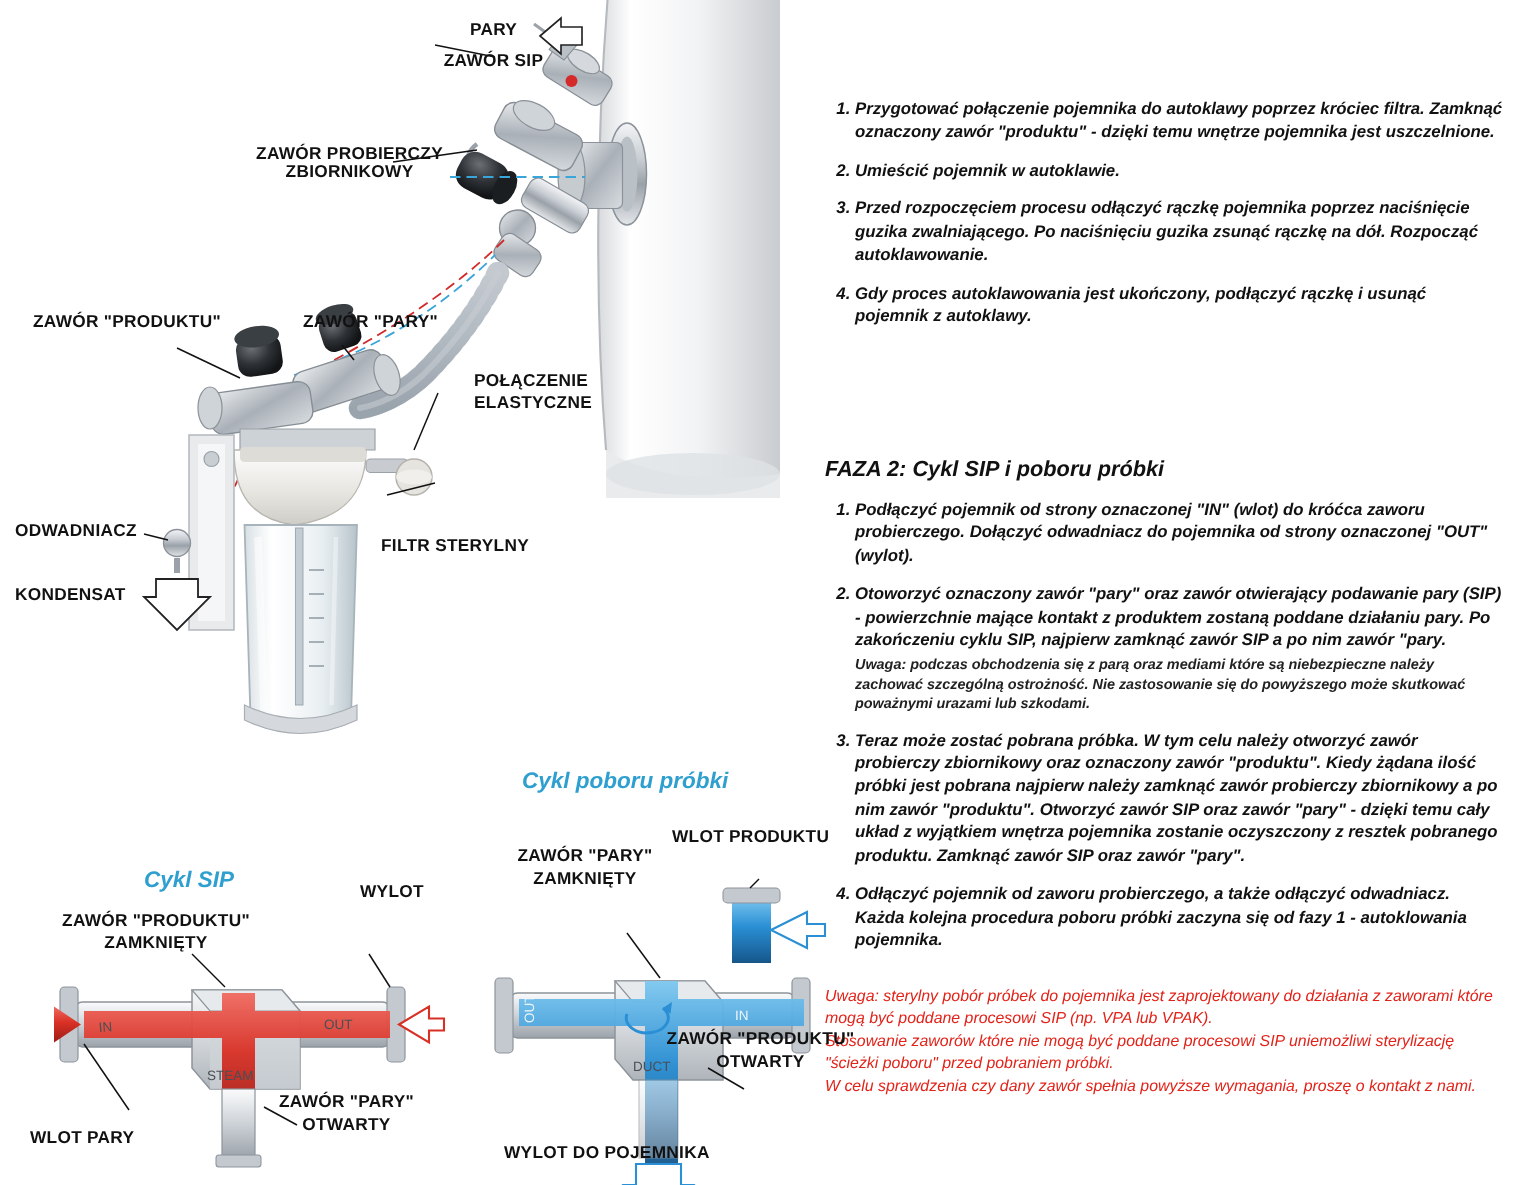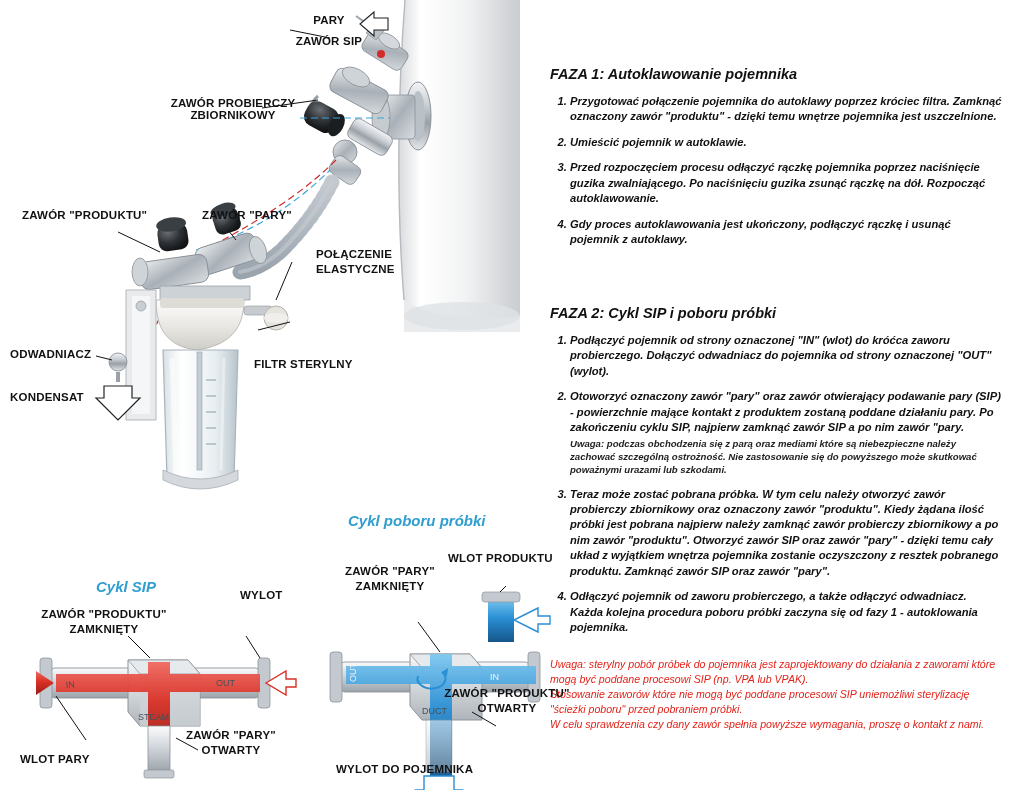--- a/index.html
+++ b/index.html
@@ -210,21 +210,20 @@
   <div class="lbl" style="left:202px;top:208px;width:130px;">ZAWÓR "PARY"</div>
 
   <div class="lbl" style="left:316px;top:247px;width:130px;">POŁĄCZENIE</div>
   <div class="lbl" style="left:316px;top:262px;width:130px;">ELASTYCZNE</div>
 
   <div class="lbl" style="left:10px;top:347px;width:110px;">ODWADNIACZ</div>
   <div class="lbl" style="left:10px;top:390px;width:110px;">KONDENSAT</div>
   <div class="lbl" style="left:254px;top:357px;width:140px;">FILTR STERYLNY</div>
 
   <div class="phase" style="left:550px;top:66px;">
-    <h2>FAZA 1: Autoklawowanie pojemnika</h2>
     <ol>
       <li>Przygotować połączenie pojemnika do autoklawy poprzez króciec filtra. Zamknąć oznaczony zawór "produktu" - dzięki temu wnętrze pojemnika jest uszczelnione.</li>
       <li>Umieścić pojemnik w autoklawie.</li>
       <li>Przed rozpoczęciem procesu odłączyć rączkę pojemnika poprzez naciśnięcie guzika zwalniającego. Po naciśnięciu guzika zsunąć rączkę na dół. Rozpocząć autoklawowanie.</li>
       <li>Gdy proces autoklawowania jest ukończony, podłączyć rączkę i usunąć pojemnik z autoklawy.</li>
     </ol>
   </div>
 
   <div class="phase" style="left:550px;top:305px;">
     <h2>FAZA 2: Cykl SIP i poboru próbki</h2>

